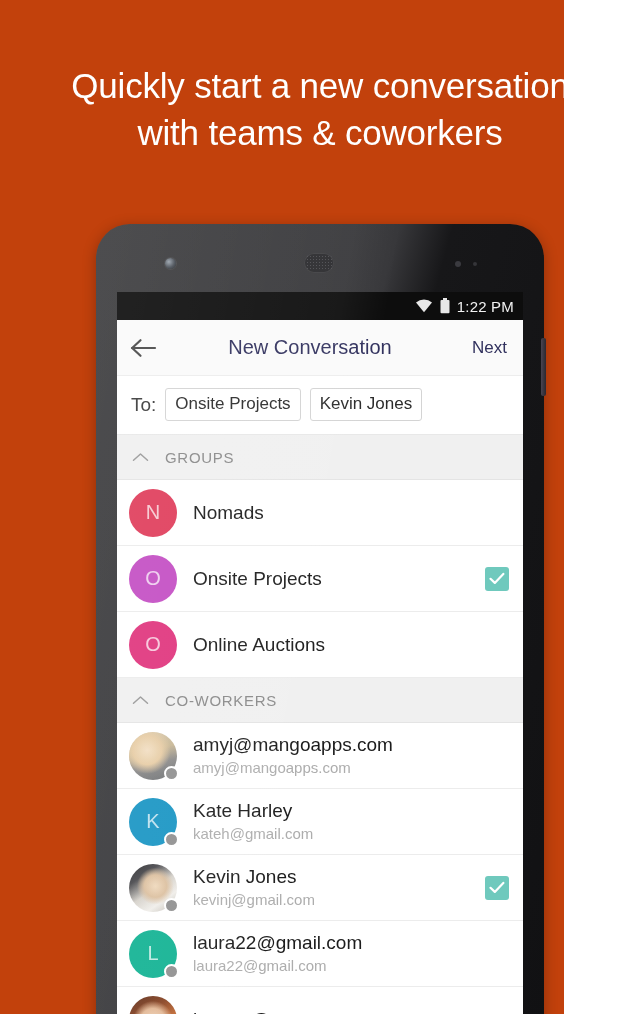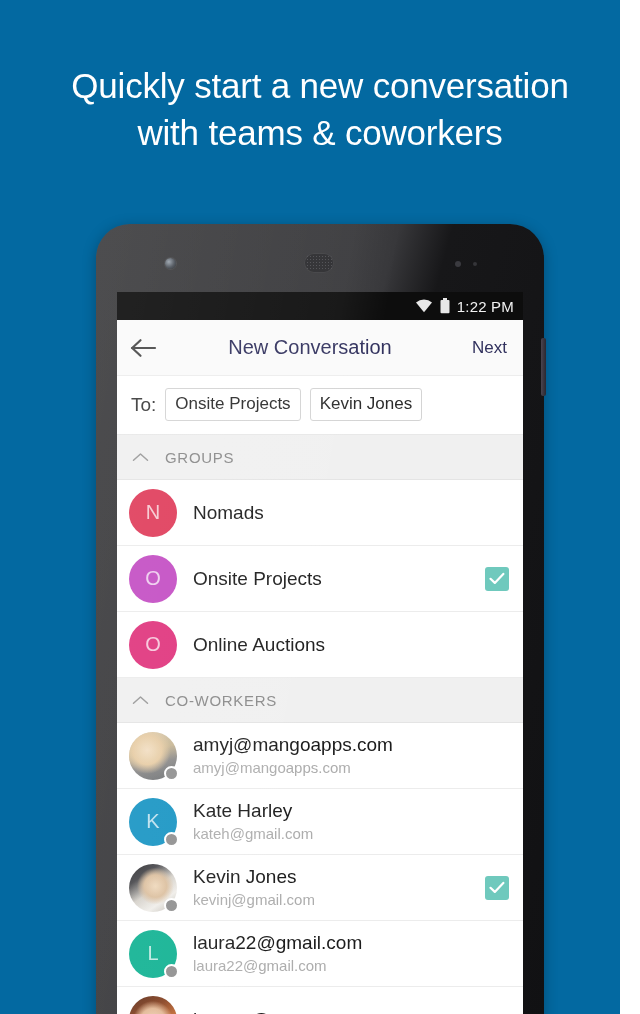--- a/index.html
+++ b/index.html
@@ -3,22 +3,22 @@
 <meta charset="utf-8">
 <style>
   html, body {
     margin: 0; padding: 0;
     width: 640px; height: 1014px;
     overflow: hidden;
     font-family: "Liberation Sans", sans-serif;
   }
   #stage {
     position: relative;
-    width: 620px; height: 1014px;
-    background: #0369a1;
+    width: 564px; height: 1014px;
+    background: #c2410c;
     overflow: hidden;
   }
 
   
   .headline {
     position: absolute;
     left: 0; top: 62px;
     width: 640px;
     text-align: center;
     color: #FFFFFF;

